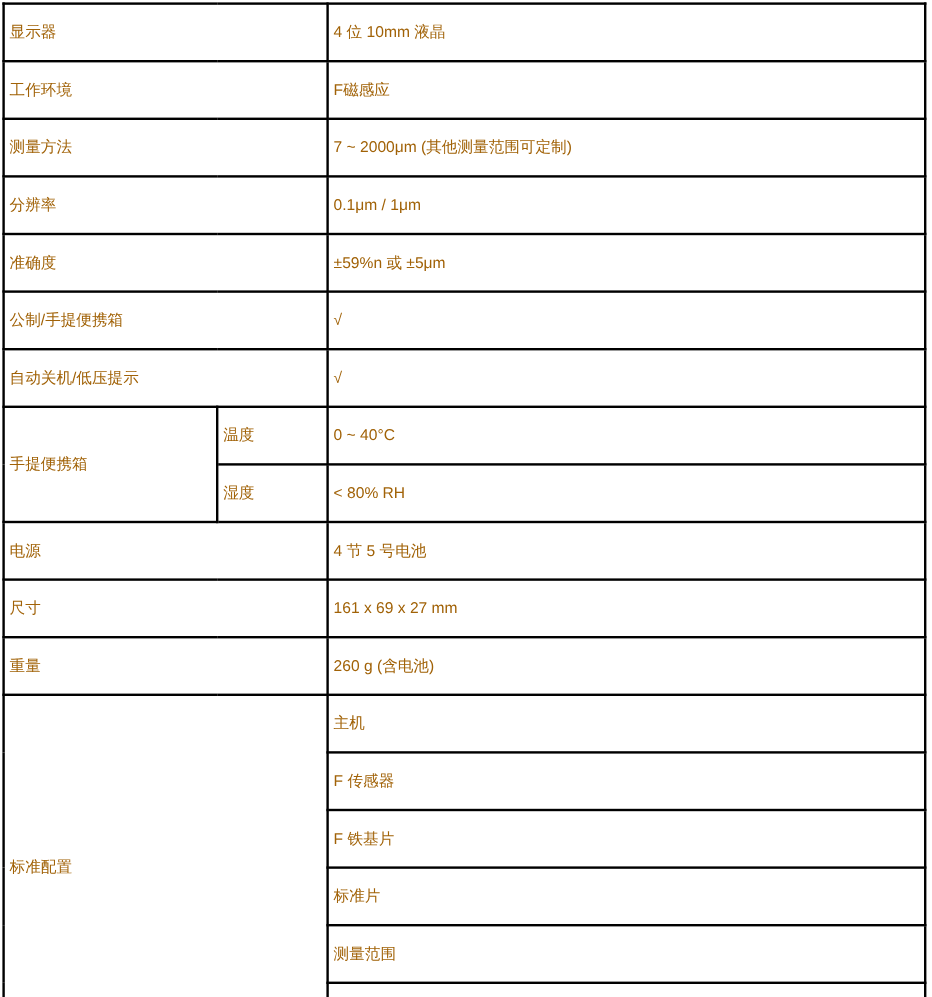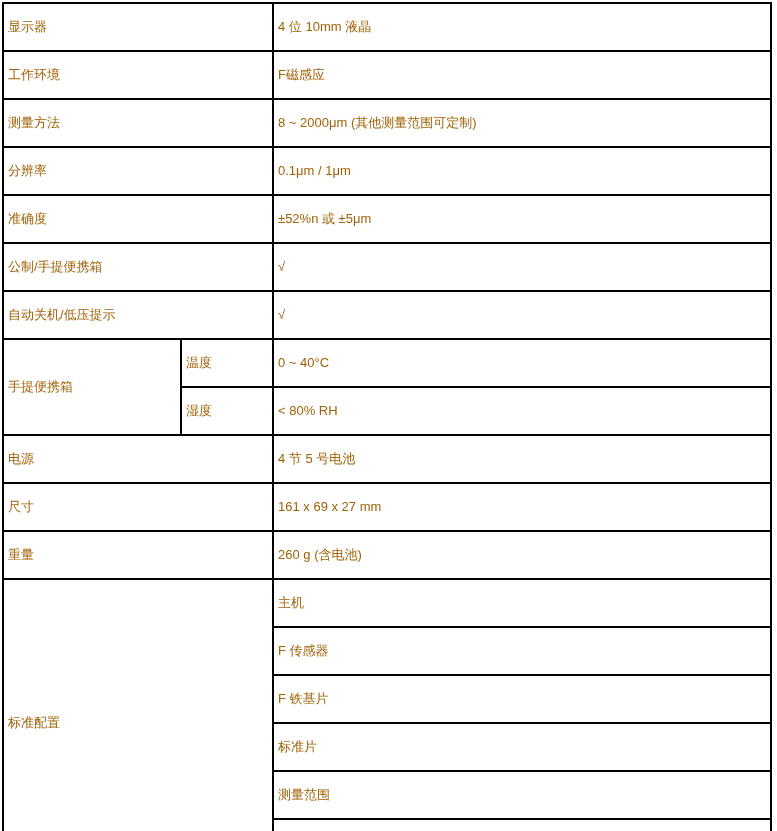--- a/index.html
+++ b/index.html
@@ -50,29 +50,29 @@
       <tr>
         <td class="label-cell" colspan="2">显示器</td>
         <td class="value-cell">4 位 10mm 液晶</td>
       </tr>
       <tr>
         <td class="label-cell" colspan="2">工作环境</td>
         <td class="value-cell">F磁感应</td>
       </tr>
       <tr>
         <td class="label-cell" colspan="2">测量方法</td>
-        <td class="value-cell">8 ~ 2000μm (其他测量范围可定制)</td>
+        <td class="value-cell">7 ~ 2000μm (其他测量范围可定制)</td>
       </tr>
       <tr>
         <td class="label-cell" colspan="2">分辨率</td>
         <td class="value-cell">0.1μm / 1μm</td>
       </tr>
       <tr>
         <td class="label-cell" colspan="2">准确度</td>
-        <td class="value-cell">±52%n 或 ±5μm</td>
+        <td class="value-cell">±59%n 或 ±5μm</td>
       </tr>
       <tr>
         <td class="label-cell" colspan="2">公制/手提便携箱</td>
         <td class="value-cell">√</td>
       </tr>
       <tr>
         <td class="label-cell" colspan="2">自动关机/低压提示</td>
         <td class="value-cell">√</td>
       </tr>
 

